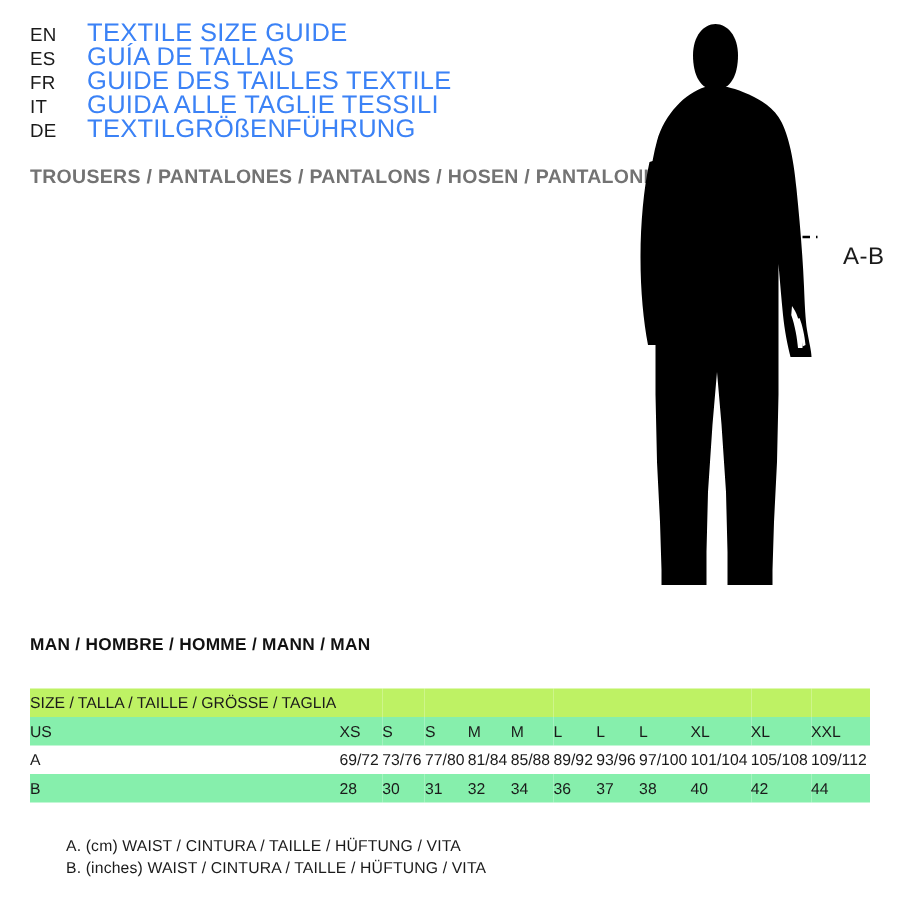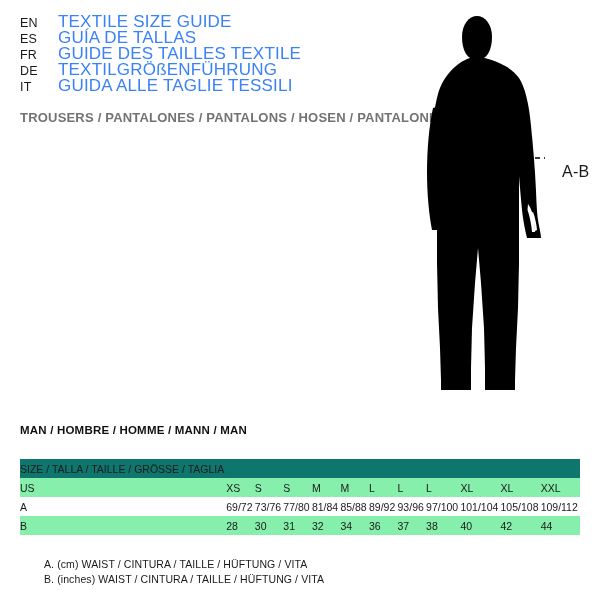--- a/index.html
+++ b/index.html
@@ -95,21 +95,21 @@
     font-size: 10.5px;
     color: #1a1a1a;
   }
   table.size-table td {
     padding: 2px 2px 2px 0;
     height: 15px;
     vertical-align: middle;
     white-space: nowrap;
   }
   .row-head {
-    background: #0f766e;
+    background: #bef264;
     font-weight: normal;
   }
   .row-head td {
     padding-left: 2px;
     font-size: 10.5px;
   }
   .row-alt {
     background: #86efac;
   }
   td.label-cell {
@@ -147,26 +147,26 @@
     </div>
     <div class="lang-row">
       <span class="lang-code">ES</span>
       <span class="lang-text">GUÍA DE TALLAS</span>
     </div>
     <div class="lang-row">
       <span class="lang-code">FR</span>
       <span class="lang-text">GUIDE DES TAILLES TEXTILE</span>
     </div>
     <div class="lang-row">
+      <span class="lang-code">IT</span>
+      <span class="lang-text">GUIDA ALLE TAGLIE TESSILI</span>
+    </div>
+    <div class="lang-row">
       <span class="lang-code">DE</span>
       <span class="lang-text">TEXTILGRÖßENFÜHRUNG</span>
-    </div>
-    <div class="lang-row">
-      <span class="lang-code">IT</span>
-      <span class="lang-text">GUIDA ALLE TAGLIE TESSILI</span>
     </div>
   </div>
 
   <div class="garment-title">TROUSERS / PANTALONES / PANTALONS / HOSEN / PANTALONI</div>
 
   <div class="figure-wrap">
     <svg class="figure-svg" width="185" height="400" viewBox="0 0 185 400">
 
       <path fill="#000000" d="M62 8 C54 8 47 16 47 29 C47 42 52 52 62 52 C72 52 77 42 77 29 C77 16 70 8 62 8 Z"></path>
 

